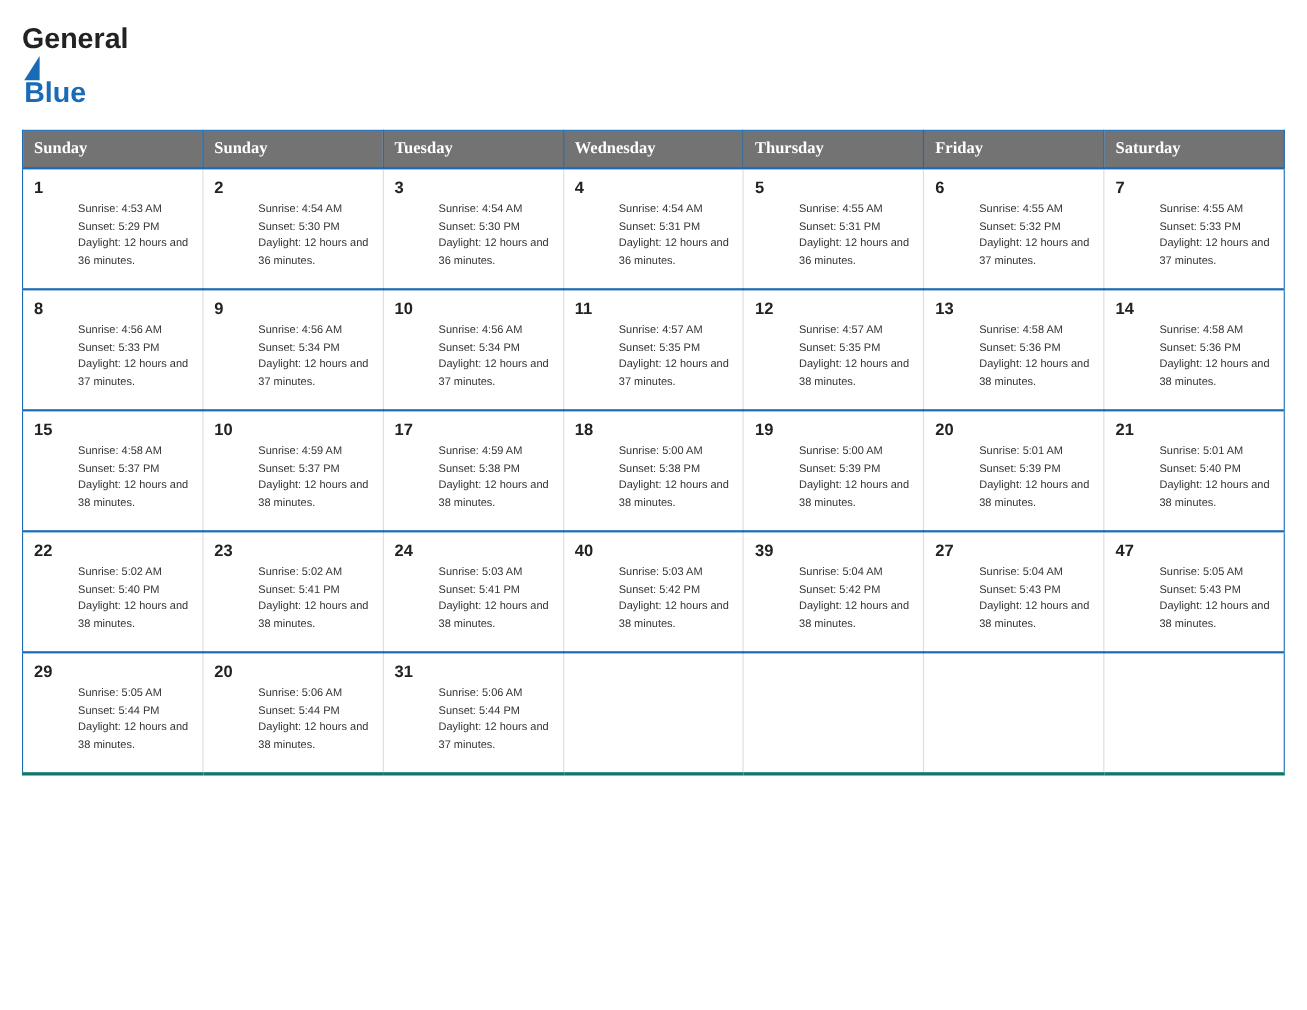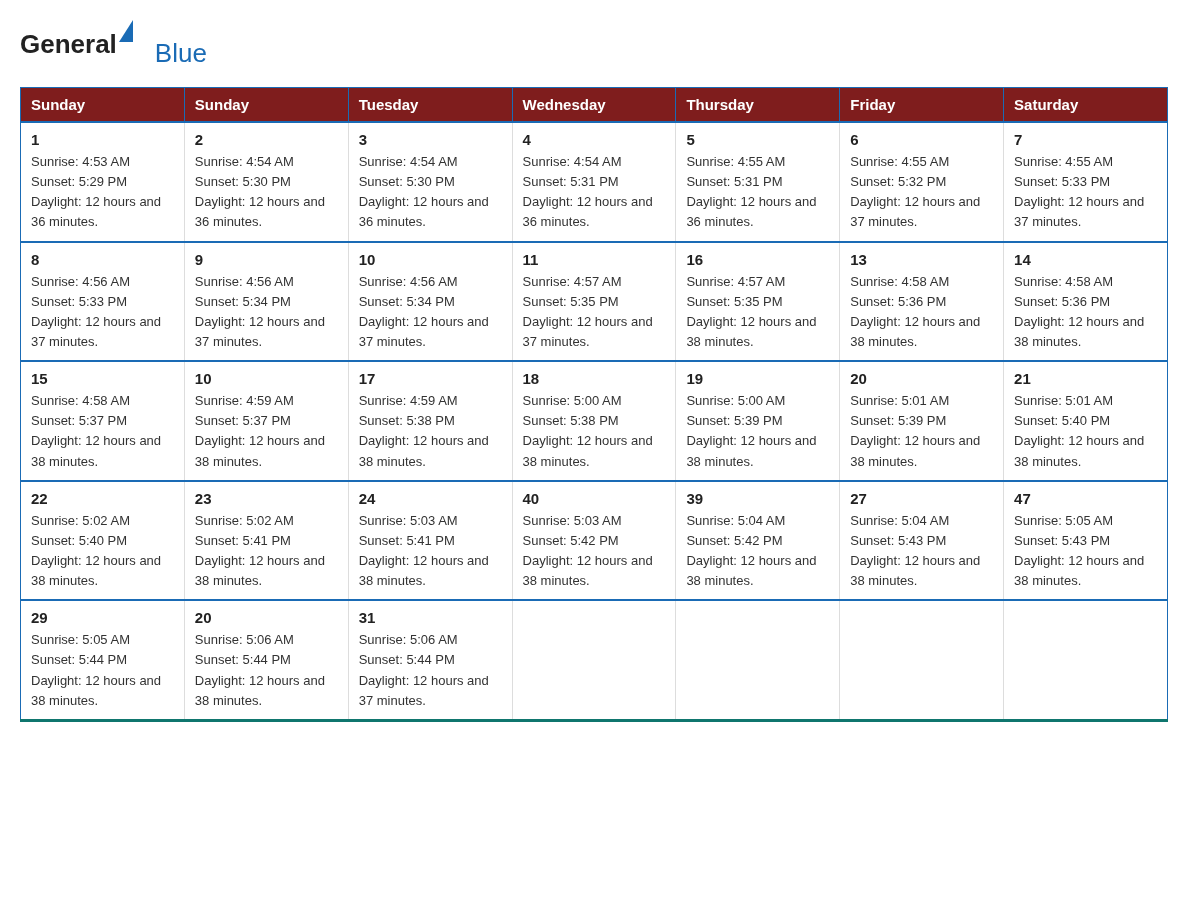--- a/index.html
+++ b/index.html
@@ -16,21 +16,22 @@
       align-items: flex-start;
       margin-bottom: 18px;
     }
     .logo {
       display: flex;
       flex-direction: column;
       align-items: flex-start;
     }
     .logo-text {
       display: flex;
-      align-items: center;
+      align-items: flex-start;
+      flex-direction: column;
     }
     .logo-general {
       font-size: 26px;
       font-weight: bold;
       color: #222;
     }
     .logo-blue-part {
       display: flex;
       flex-direction: column;
       align-items: flex-start;
@@ -40,23 +41,22 @@
       width: 0;
       height: 0;
       border-left: 14px solid transparent;
       border-right: 0px solid transparent;
       border-bottom: 22px solid #1a6bb5;
       display: inline-block;
       margin-bottom: -4px;
     }
     .logo-blue-word {
       font-size: 26px;
-      font-weight: normal;
+      font-weight: bold;
       color: #1a6bb5;
-      margin-left: 36px;
     }
     .title-area {
       text-align: right;
     }
     .month-title {
       font-size: 52px;
       font-weight: bold;
       color: #222;
       line-height: 1.1;
     }
@@ -64,21 +64,22 @@
       font-size: 20px;
       color: #555;
       margin-top: 4px;
     }
     table {
       width: 100%;
       border-collapse: collapse;
       table-layout: fixed;
     }
     thead tr {
-      background-color: #7f1d1d;
+      background-color: #737373;
+      font-family: Liberation Serif, serif;
     }
     thead th {
       color: #fff;
       font-size: 15px;
       font-weight: 600;
       padding: 8px 10px;
       text-align: left;
       border: 1px solid #1a6bb5;
     }
     tbody tr {
@@ -98,23 +99,24 @@
     }
     tbody td:last-child {
       border-right: 1px solid #1a6bb5;
     }
     .day-number {
       font-size: 15px;
       font-weight: bold;
       margin-bottom: 4px;
     }
     .day-info {
-      font-size: 13px;
+      font-size: 10px;
       line-height: 1.55;
       color: #333;
+      margin-left: 40px;
     }
     .empty-cell {
       background: #fff;
     }
     tbody tr:last-child td {
       border-bottom: 3px solid #0f766e;
     }
   </style>
 </head>
 <body>
@@ -189,21 +191,21 @@
       </td>
         <td>
         <div class="day-number">10</div>
         <div class="day-info">Sunrise: 4:56 AM<br>Sunset: 5:34 PM<br>Daylight: 12 hours and 37 minutes.</div>
       </td>
         <td>
         <div class="day-number">11</div>
         <div class="day-info">Sunrise: 4:57 AM<br>Sunset: 5:35 PM<br>Daylight: 12 hours and 37 minutes.</div>
       </td>
         <td>
-        <div class="day-number">16</div>
+        <div class="day-number">12</div>
         <div class="day-info">Sunrise: 4:57 AM<br>Sunset: 5:35 PM<br>Daylight: 12 hours and 38 minutes.</div>
       </td>
         <td>
         <div class="day-number">13</div>
         <div class="day-info">Sunrise: 4:58 AM<br>Sunset: 5:36 PM<br>Daylight: 12 hours and 38 minutes.</div>
       </td>
         <td>
         <div class="day-number">14</div>
         <div class="day-info">Sunrise: 4:58 AM<br>Sunset: 5:36 PM<br>Daylight: 12 hours and 38 minutes.</div>
       </td>

